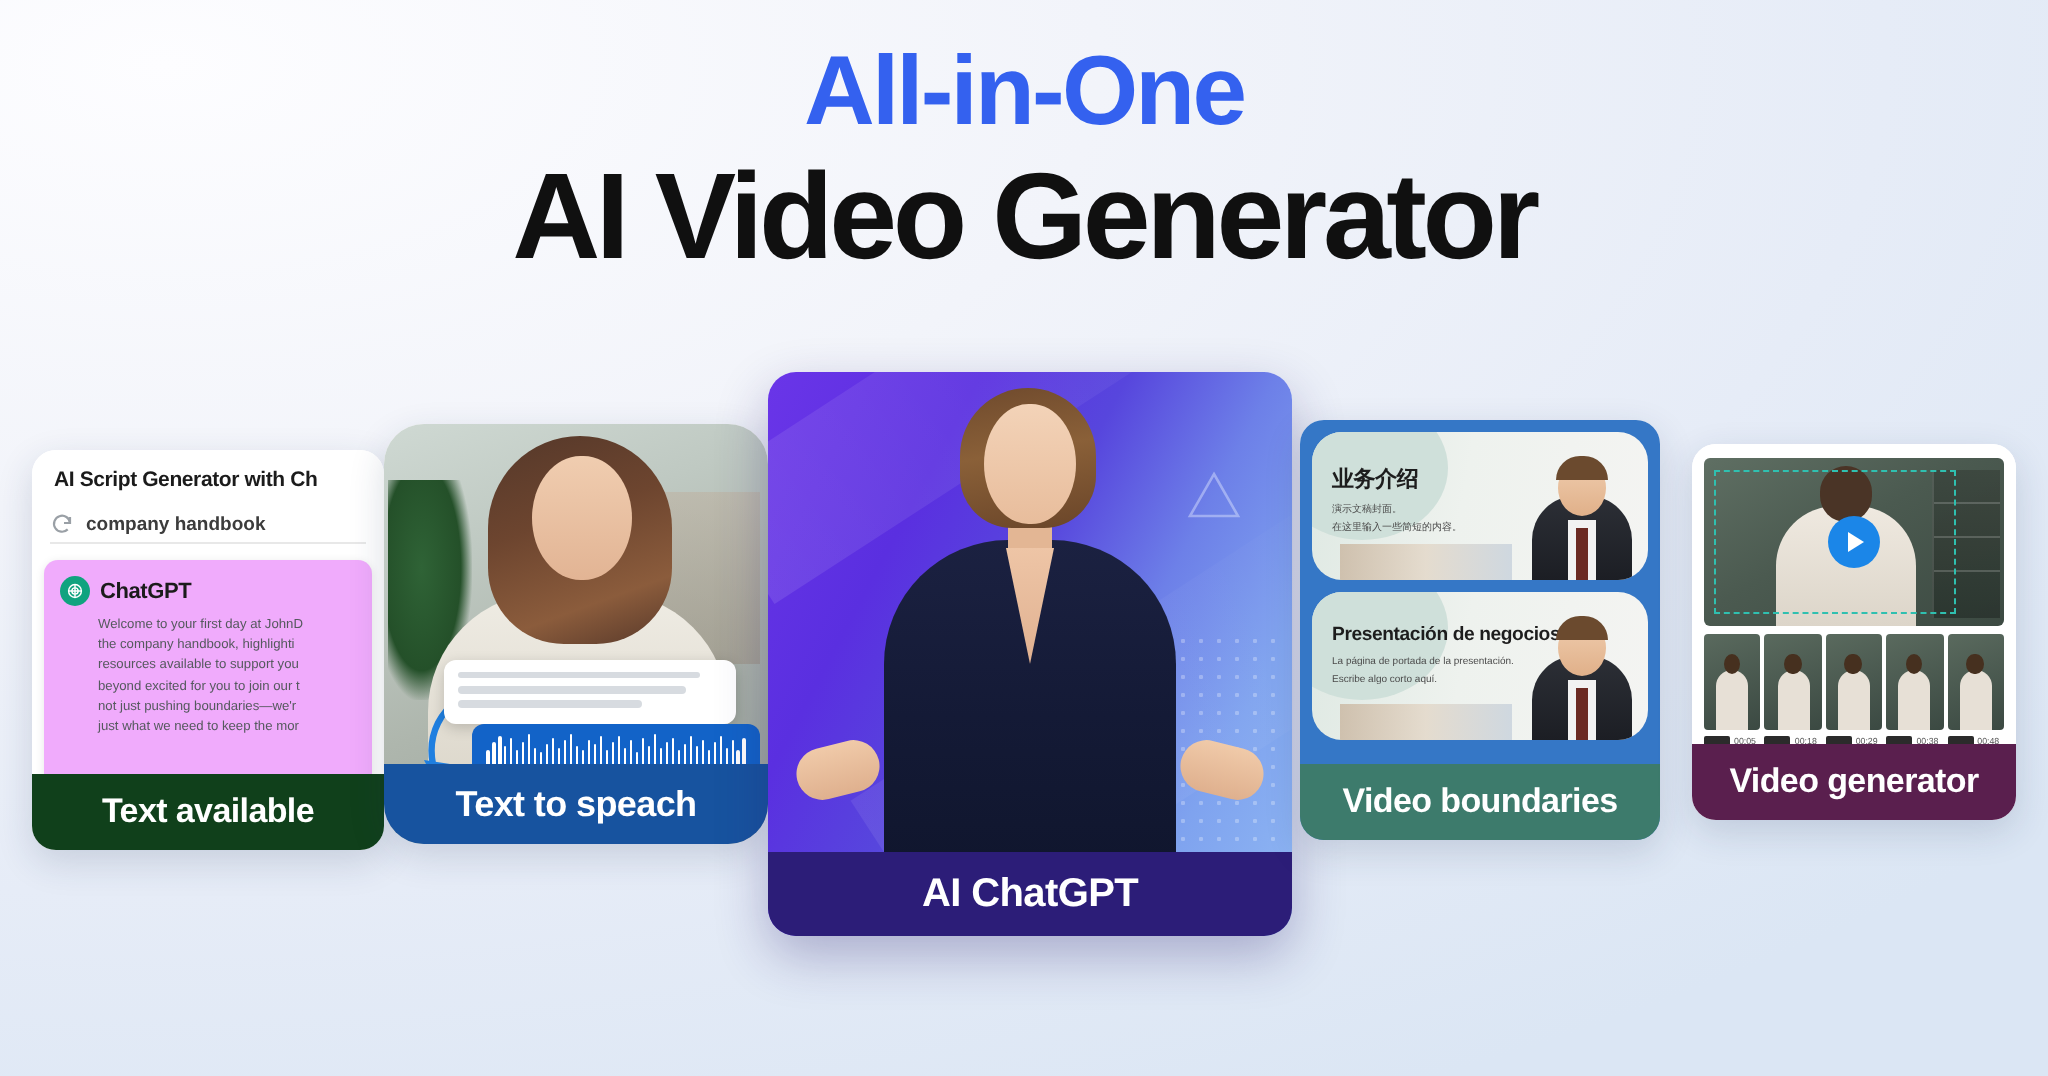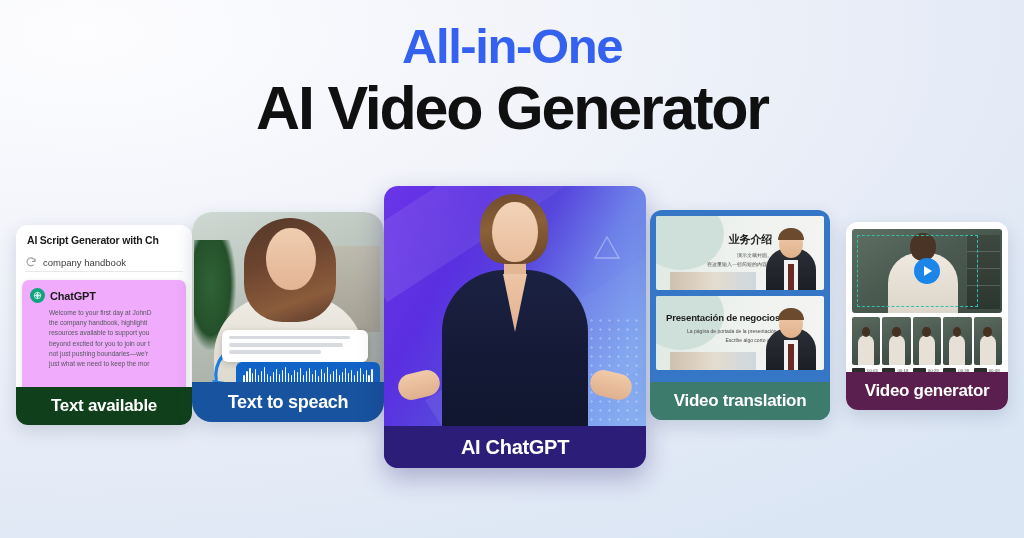--- a/index.html
+++ b/index.html
@@ -36,21 +36,21 @@
   }
 
   
   #card-text-generator { left: 16px; top: 45px; width: 176px; height: 200px; }
   .doc { position: absolute; inset: 0 0 38px 0; background: #fff; padding: 9px 0 0 0; }
   .doc-title { font-size: 10.5px; font-weight: 700; color: #1b1b1b;
                padding: 0 0 0 11px; white-space: nowrap; overflow: hidden; letter-spacing: -.2px; }
   .doc-search { margin: 7px 9px 0 9px; height: 19px; border-bottom: 1px solid #e8e8e8;
                 display: flex; align-items: center; gap: 6px; }
   .reload-icon { width: 12px; height: 12px; flex: none; color: #9aa0a6; }
-  .doc-search-text { font-size: 9.5px; color: #3c3c3c; }
+  .doc-search-text { font-size: 9.5px; color: #3c3c3c; font-weight: bold; }
   .chat-box { margin: 8px 6px 0 6px; border-radius: 7px; background: #f0abfc;
               box-shadow: 0 1px 5px rgba(0,0,0,.10); padding: 8px 7px 10px 8px; height: 118px; overflow: hidden; }
   .chat-head { display: flex; align-items: center; gap: 5px; }
   .gpt-logo { width: 15px; height: 15px; border-radius: 50%; background: #10a37f;
               display: flex; align-items: center; justify-content: center; flex: none; }
   .chat-name { font-size: 11px; font-weight: 700; color: #1b1b1b; letter-spacing: -.2px; }
   .chat-body { margin: 5px 0 0 19px; font-size: 6.6px; line-height: 1.55; color: #55595e;
                white-space: nowrap; }
   #label-text-generator { background: #10401b; }
 
@@ -114,22 +114,22 @@
   .av-hand.l { left: 14px; top: 186px; transform: rotate(-14deg); }
   .av-hand.r { right: 14px; top: 186px; transform: rotate(14deg); }
   .av-dots { position: absolute; right: 6px; top: 130px; width: 80px; height: 110px;
     background-image: radial-gradient(rgba(255,255,255,.55) 1px, transparent 1.2px);
     background-size: 9px 9px; opacity: .5; }
   #label-ai-avatar { background: #2c1d78; height: 42px; font-size: 20px; font-weight: 700; }
 
   
   #card-video-translation { left: 650px; top: 30px; width: 180px; height: 210px; }
   .vt-inner { position: absolute; inset: 0; background: #3577c6; padding: 6px 6px 40px 6px; }
-  .slide { position: relative; height: 74px; border-radius: 2px; overflow: hidden;
-           background: linear-gradient(100deg,#dfe9e3 0%,#eef2ee 45%,#f4f4f2 100%); text-align: right; }
+  .slide { position: relative; height: 74px; border-radius: 15px; overflow: hidden;
+           background: linear-gradient(100deg,#dfe9e3 0%,#eef2ee 45%,#f4f4f2 100%); }
   .slide + .slide { margin-top: 6px; }
   .slide-blob { position: absolute; left: -18px; top: -18px; width: 86px; height: 72px;
     border-radius: 50%; background: #cfe0da; }
   .slide-txt { position: absolute; left: 10px; top: 16px; width: 106px; }
   .slide-title { font-size: 11px; font-weight: 700; color: #1d1d1d; letter-spacing: -.2px;
                  white-space: nowrap; }
   .slide-title.es { font-size: 9.6px; }
   .slide-sub { margin-top: 4px; font-size: 5px; line-height: 1.6; color: #4b4b4b; }
   .slide-man { position: absolute; right: 2px; bottom: 0; width: 62px; height: 70px; }
   .man-suit { position: absolute; left: 6px; bottom: 0; width: 50px; height: 42px;
@@ -347,21 +347,21 @@
           <div class="slide-man">
             <div class="man-suit"></div>
               <div class="man-shirt"></div>
               <div class="man-tie"></div>
             <div class="man-head"></div>
               <div class="man-hair"></div>
           </div>
         </div>
 
       </div>
-      <div class="label" id="label-video-translation">Video translation</div>
+      <div class="label" id="label-video-translation">Video boundaries</div>
     </div>
 
     <div class="card" id="card-video-highlights">
       <div class="vh-inner">
         <div class="vh-main">
           <div class="vh-shelf">
               <i></i>
               <i></i>
               <i></i>
             </div>

